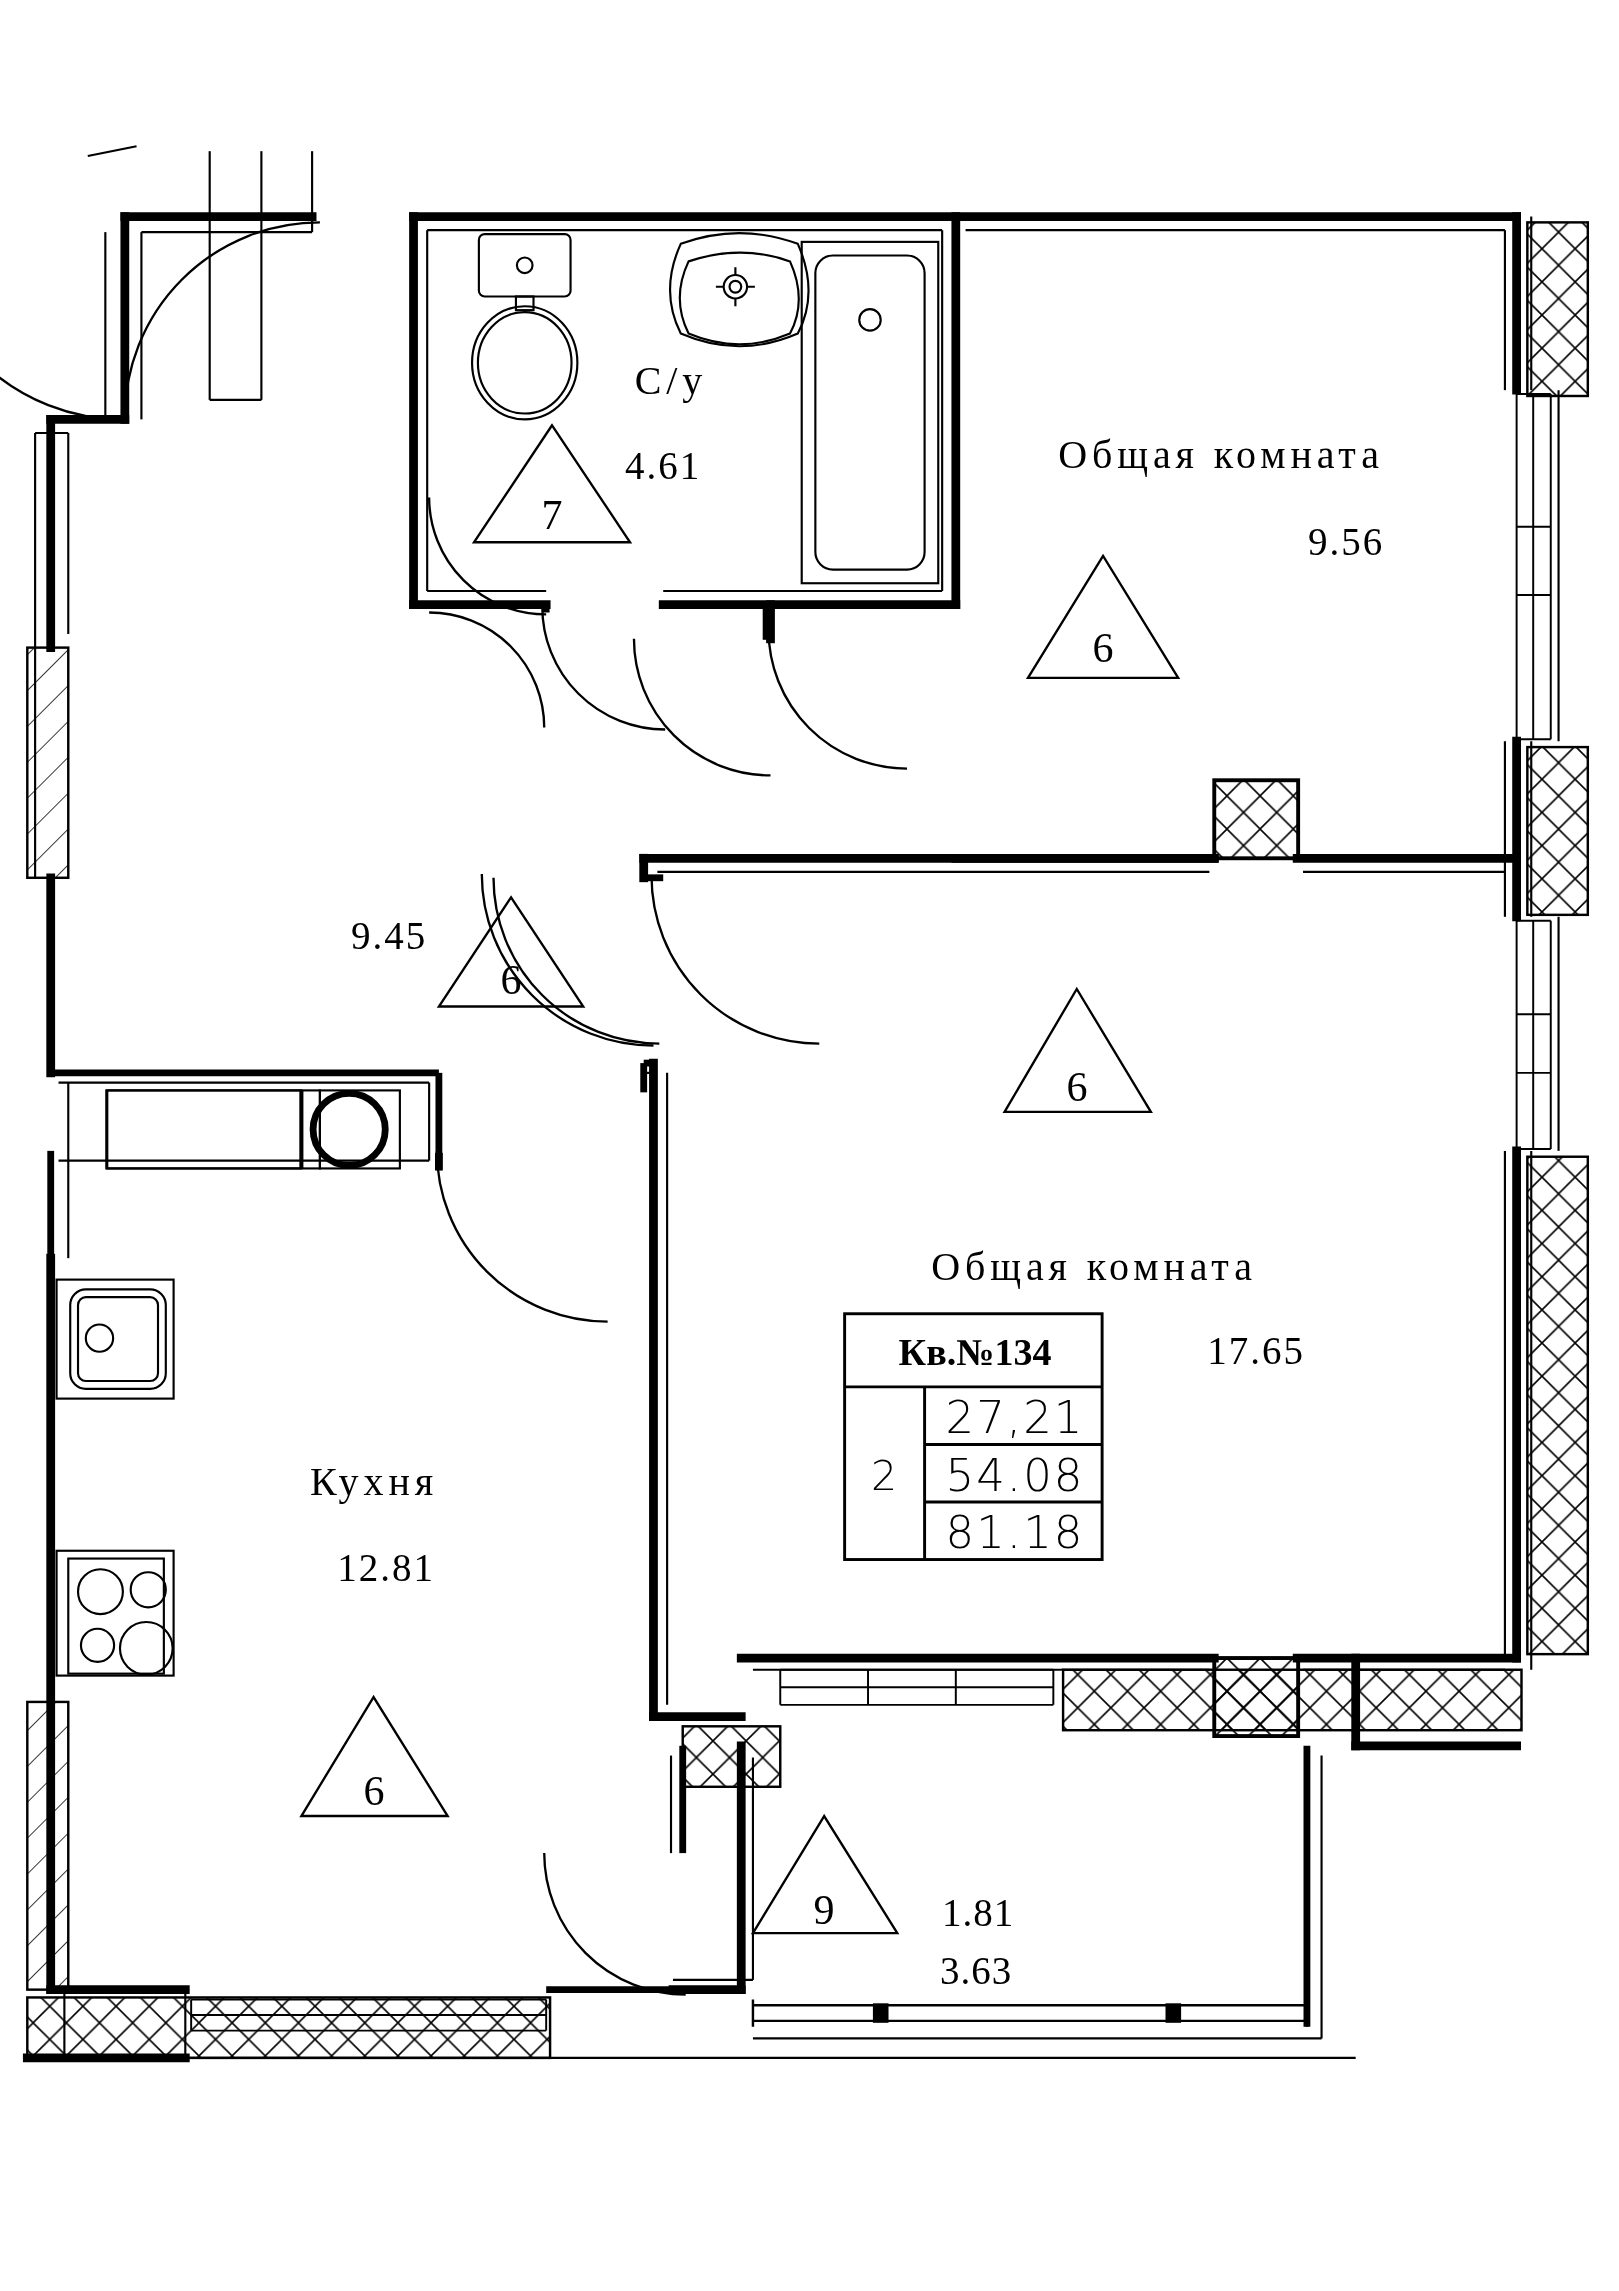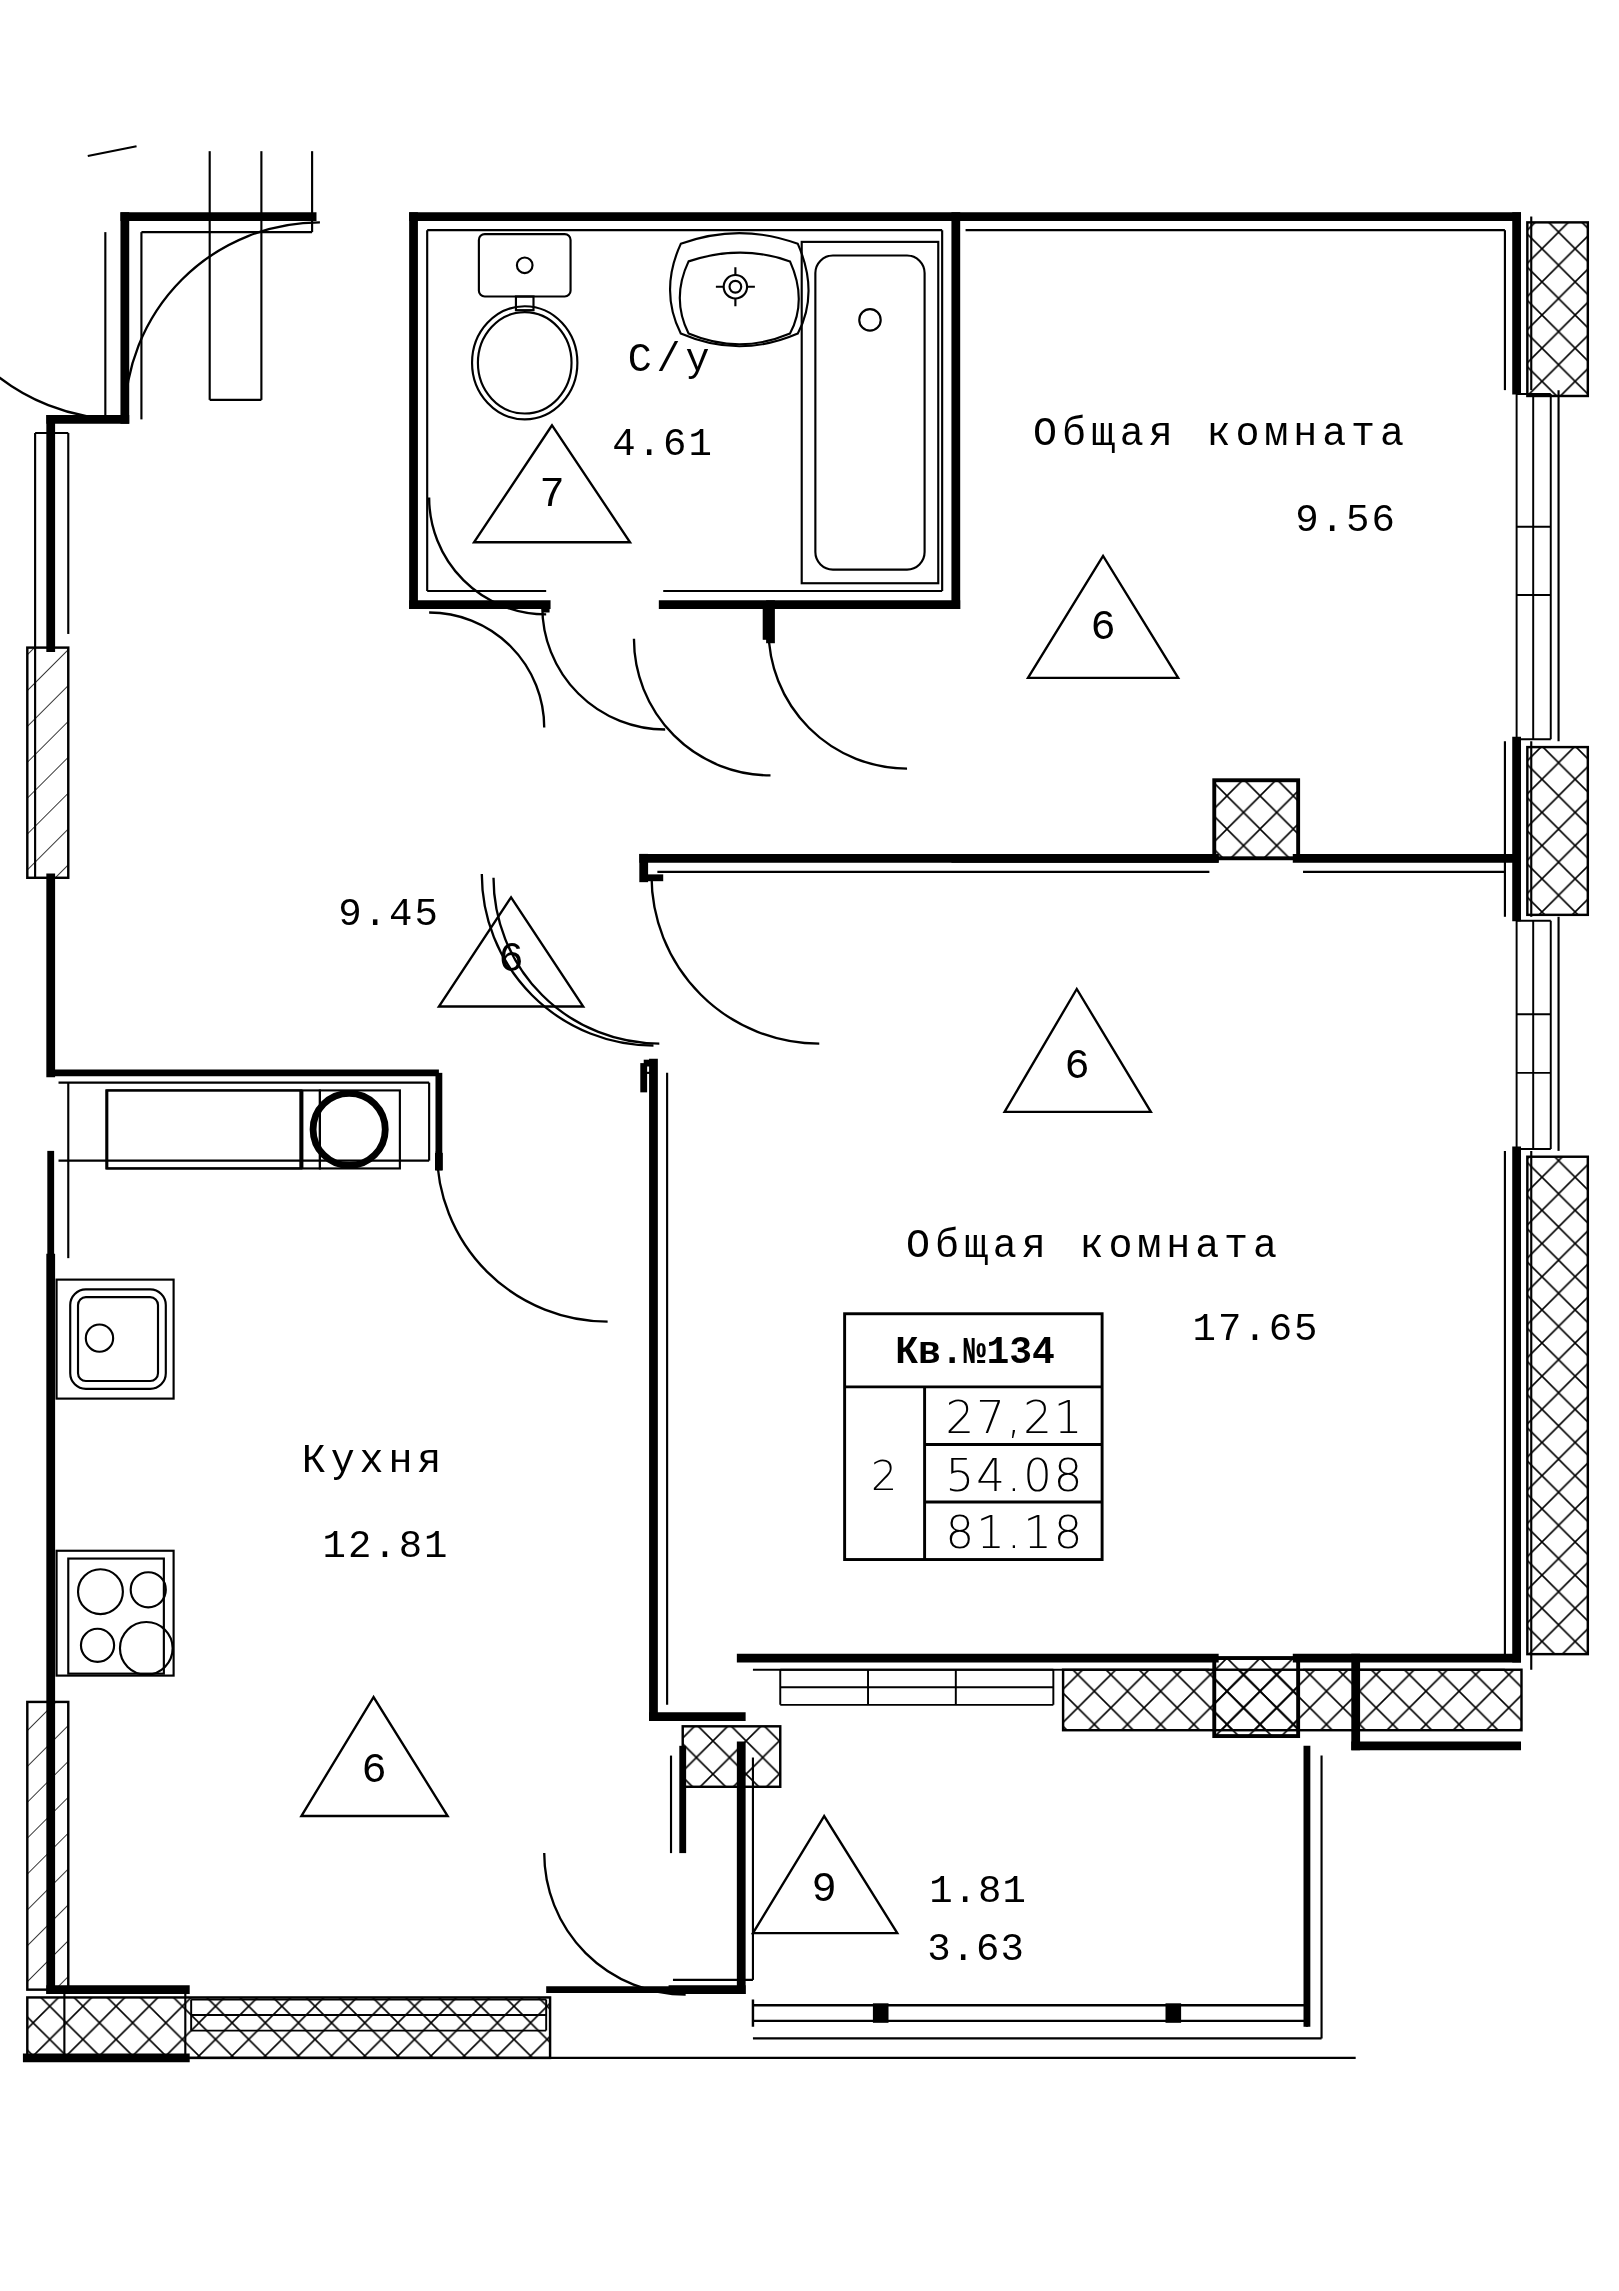--- a/index.html
+++ b/index.html
@@ -20,35 +20,36 @@
   #plan-svg {
     position: absolute;
     top: 0; left: 0;
     width: 1620px;
     height: 2292px;
   }
   .lbl {
     position: absolute;
     white-space: pre;
     color: #000;
-    font-family: Liberation Mono, monospace;
+    font-family: Liberation Serif, serif;
     font-weight: 300;
     letter-spacing: 2px;
     transform: translate(-50%, -50%);
     pointer-events: none;
+    margin-top: 20px;
   }
   .lbl-room { font-size: 40px; letter-spacing: 4.9px; }
   .lbl-area { font-size: 39px; letter-spacing: 2px; }
   .lbl-tri  { font-size: 42px; letter-spacing: 0px; }
   .lbl-bal  { font-size: 39px; letter-spacing: 1px; }
   .tbl-title {
     position: absolute;
     white-space: pre;
     color: #000;
-    font-family: Liberation Mono, monospace;
+    font-family: Liberation Serif, serif;
     font-size: 38px;
     font-weight: 700;
     transform: translate(-50%, -50%);
   }
   .tbl-num {
     position: absolute;
     white-space: pre;
     color: #000000;
     font-family: "DejaVu Sans", sans-serif;
     font-weight: 300;

